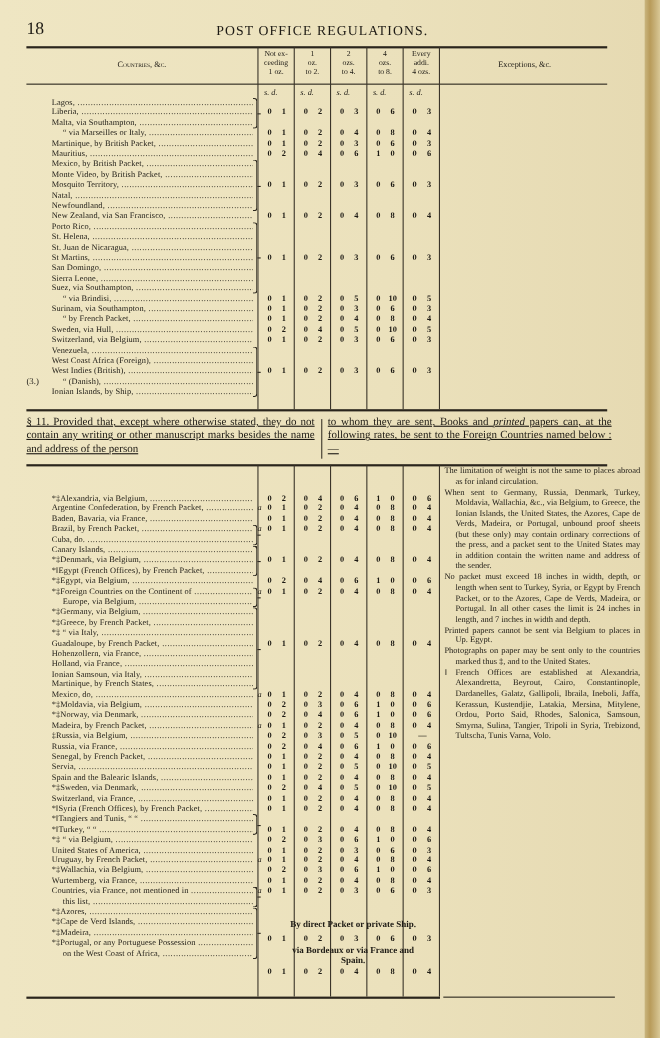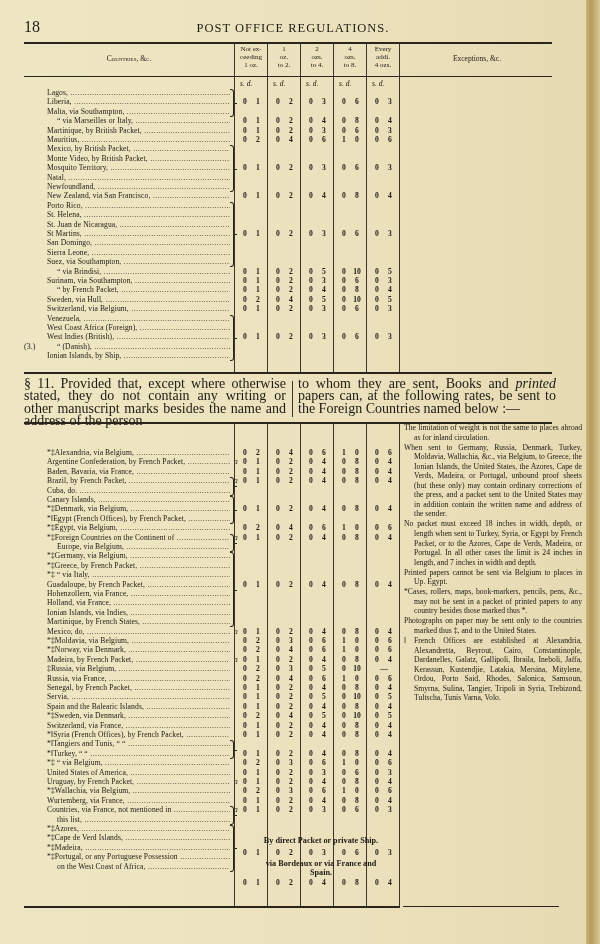--- a/index.html
+++ b/index.html
@@ -25,22 +25,23 @@
   .hdr-countries { font-variant:small-caps; font-size:7.5px; }
   .sd { position:absolute; font-size:7.5px; font-style:italic; font-family:"Liberation Serif",serif; }
   .row { position:absolute; left:0; height:9px; width:586px; }
   .cname {
     position:absolute; font-size:7.6px; line-height:9px; white-space:nowrap; overflow:hidden;
     font-family:"Liberation Serif",serif; letter-spacing:0.1px;
   }
   .cname .dots { letter-spacing:0.5px; }
   .num { position:absolute; font-size:7.6px; line-height:9px; font-family:"Liberation Serif",serif; font-weight:bold; text-align:center; }
   .para {
-    position:absolute; font-size:14px; line-height:12.4px; text-align:justify;
+    position:absolute; font-size:10px; line-height:12.4px; text-align:justify;
     font-family:"Liberation Serif",serif;
+    text-decoration:underline;
   }
   .notes {
     position:absolute; left:404px; top:423px; width:178px;
     font-size:7.7px; line-height:9.55px; font-family:"Liberation Serif",serif; text-align:justify;
   }
   .note { padding-left:10px; text-indent:-10px; margin:0; }
   .note + .note { margin-top:0.5px; }
   .sub-text { position:absolute; font-size:8.2px; line-height:10px; font-family:"Liberation Serif",serif; font-weight:bold; text-align:center; }
   .bracketbar { position:absolute; border-right:1px solid #2a251c; border-top:1px solid #2a251c; border-bottom:1px solid #2a251c; width:3px; border-radius:0 3px 3px 0; }
   .bracketbar::after { content:""; position:absolute; right:-4px; top:50%; width:3px; height:1px; background:#2a251c; }
@@ -359,21 +360,21 @@
     <div class="num" style="left:302px;top:579.6px;width:32px;"><span style="display:inline-block;width:12px;text-align:center;">0</span><span style="display:inline-block;width:14px;text-align:center;">4</span></div>
     <div class="num" style="left:335px;top:579.6px;width:32px;"><span style="display:inline-block;width:12px;text-align:center;">0</span><span style="display:inline-block;width:14px;text-align:center;">8</span></div>
     <div class="num" style="left:368px;top:579.6px;width:32px;"><span style="display:inline-block;width:12px;text-align:center;">0</span><span style="display:inline-block;width:14px;text-align:center;">4</span></div>
     <div class="row" style="top:589px;">
       <div class="cname" style="left:47px;top:0;width:183px;"><span>Hohenzollern, via France,</span><span class="dots"> ................................................................................</span></div>
     </div>
     <div class="row" style="top:598.4px;">
       <div class="cname" style="left:47px;top:0;width:183px;"><span>Holland, via France,</span><span class="dots"> ................................................................................</span></div>
     </div>
     <div class="row" style="top:607.8px;">
-      <div class="cname" style="left:47px;top:0;width:183px;"><span>Ionian Islands, via Indies,</span><span class="dots"> ................................................................................</span></div>
+      <div class="cname" style="left:47px;top:0;width:183px;"><span>Ionian Samsoun, via Italy,</span><span class="dots"> ................................................................................</span></div>
     </div>
     <div class="row" style="top:617.2px;">
       <div class="cname" style="left:47px;top:0;width:183px;"><span>Martinique, by French States,</span><span class="dots"> ................................................................................</span></div>
     </div>
     <div class="row" style="top:626.6px;">
       <div class="cname" style="left:47px;top:0;width:183px;"><span>Mexico,          do,</span><span class="dots"> ................................................................................</span></div>
     </div>
     <div class="num" style="left:236px;top:626.6px;width:32px;"><span style="display:inline-block;width:12px;text-align:center;">0</span><span style="display:inline-block;width:14px;text-align:center;">1</span></div>
     <span style="position:absolute;left:234px;top:626.6px;font-size:7.5px;font-style:italic;line-height:9px;font-family:&quot;Liberation Serif&quot;,serif;">a</span>
     <div class="num" style="left:269px;top:626.6px;width:32px;"><span style="display:inline-block;width:12px;text-align:center;">0</span><span style="display:inline-block;width:14px;text-align:center;">2</span></div>
@@ -577,16 +578,15 @@
 
 <div class="sub-text" style="left:238px;top:836px;width:166px;font-family:Liberation Serif, serif;">By direct Packet or private Ship.</div>
 <div class="sub-text" style="left:238px;top:859px;width:166px;">via Bordeaux or via France and</div>
 <div class="sub-text" style="left:238px;top:868px;width:166px;">Spain.</div>
 
 <div class="notes" id="notes">
     <p class="note">The limitation of weight is not the same to places abroad as for inland circulation.</p>
     <p class="note">When sent to Germany, Russia, Denmark, Turkey, Moldavia, Wallachia, &amp;c., via Belgium, to Greece, the Ionian Islands, the United States, the Azores, Cape de Verds, Madeira, or Portugal, unbound proof sheets (but these only) may contain ordinary corrections of the press, and a packet sent to the United States may in addition contain the written name and address of the sender.</p>
     <p class="note">No packet must exceed 18 inches in width, depth, or length when sent to Turkey, Syria, or Egypt by French Packet, or to the Azores, Cape de Verds, Madeira, or Portugal.   In all other cases the limit is 24 inches in length, and 7 inches in width and depth.</p>
     <p class="note">Printed papers cannot be sent via Belgium to places in Up. Egypt.</p>
-    <p class="note">*Cases, rollers, maps, book-markers, pencils, pens, &amp;c., may not be sent in a packet of printed papers to any country besides those marked thus *.</p>
     <p class="note">Photographs on paper may be sent only to the countries marked thus ‡, and to the United States.</p>
     <p class="note">‖ French Offices are established at Alexandria, Alexandretta, Beyrout, Cairo, Constantinople, Dardanelles, Galatz, Gallipoli, Ibraila, Ineboli, Jaffa, Kerassun, Kustendjie, Latakia, Mersina, Mitylene, Ordou, Porto Said, Rhodes, Salonica, Samsoun, Smyrna, Sulina, Tangier, Tripoli in Syria, Trebizond, Tultscha, Tunis Varna, Volo.</p>
   </div>
 
 </body></html>

